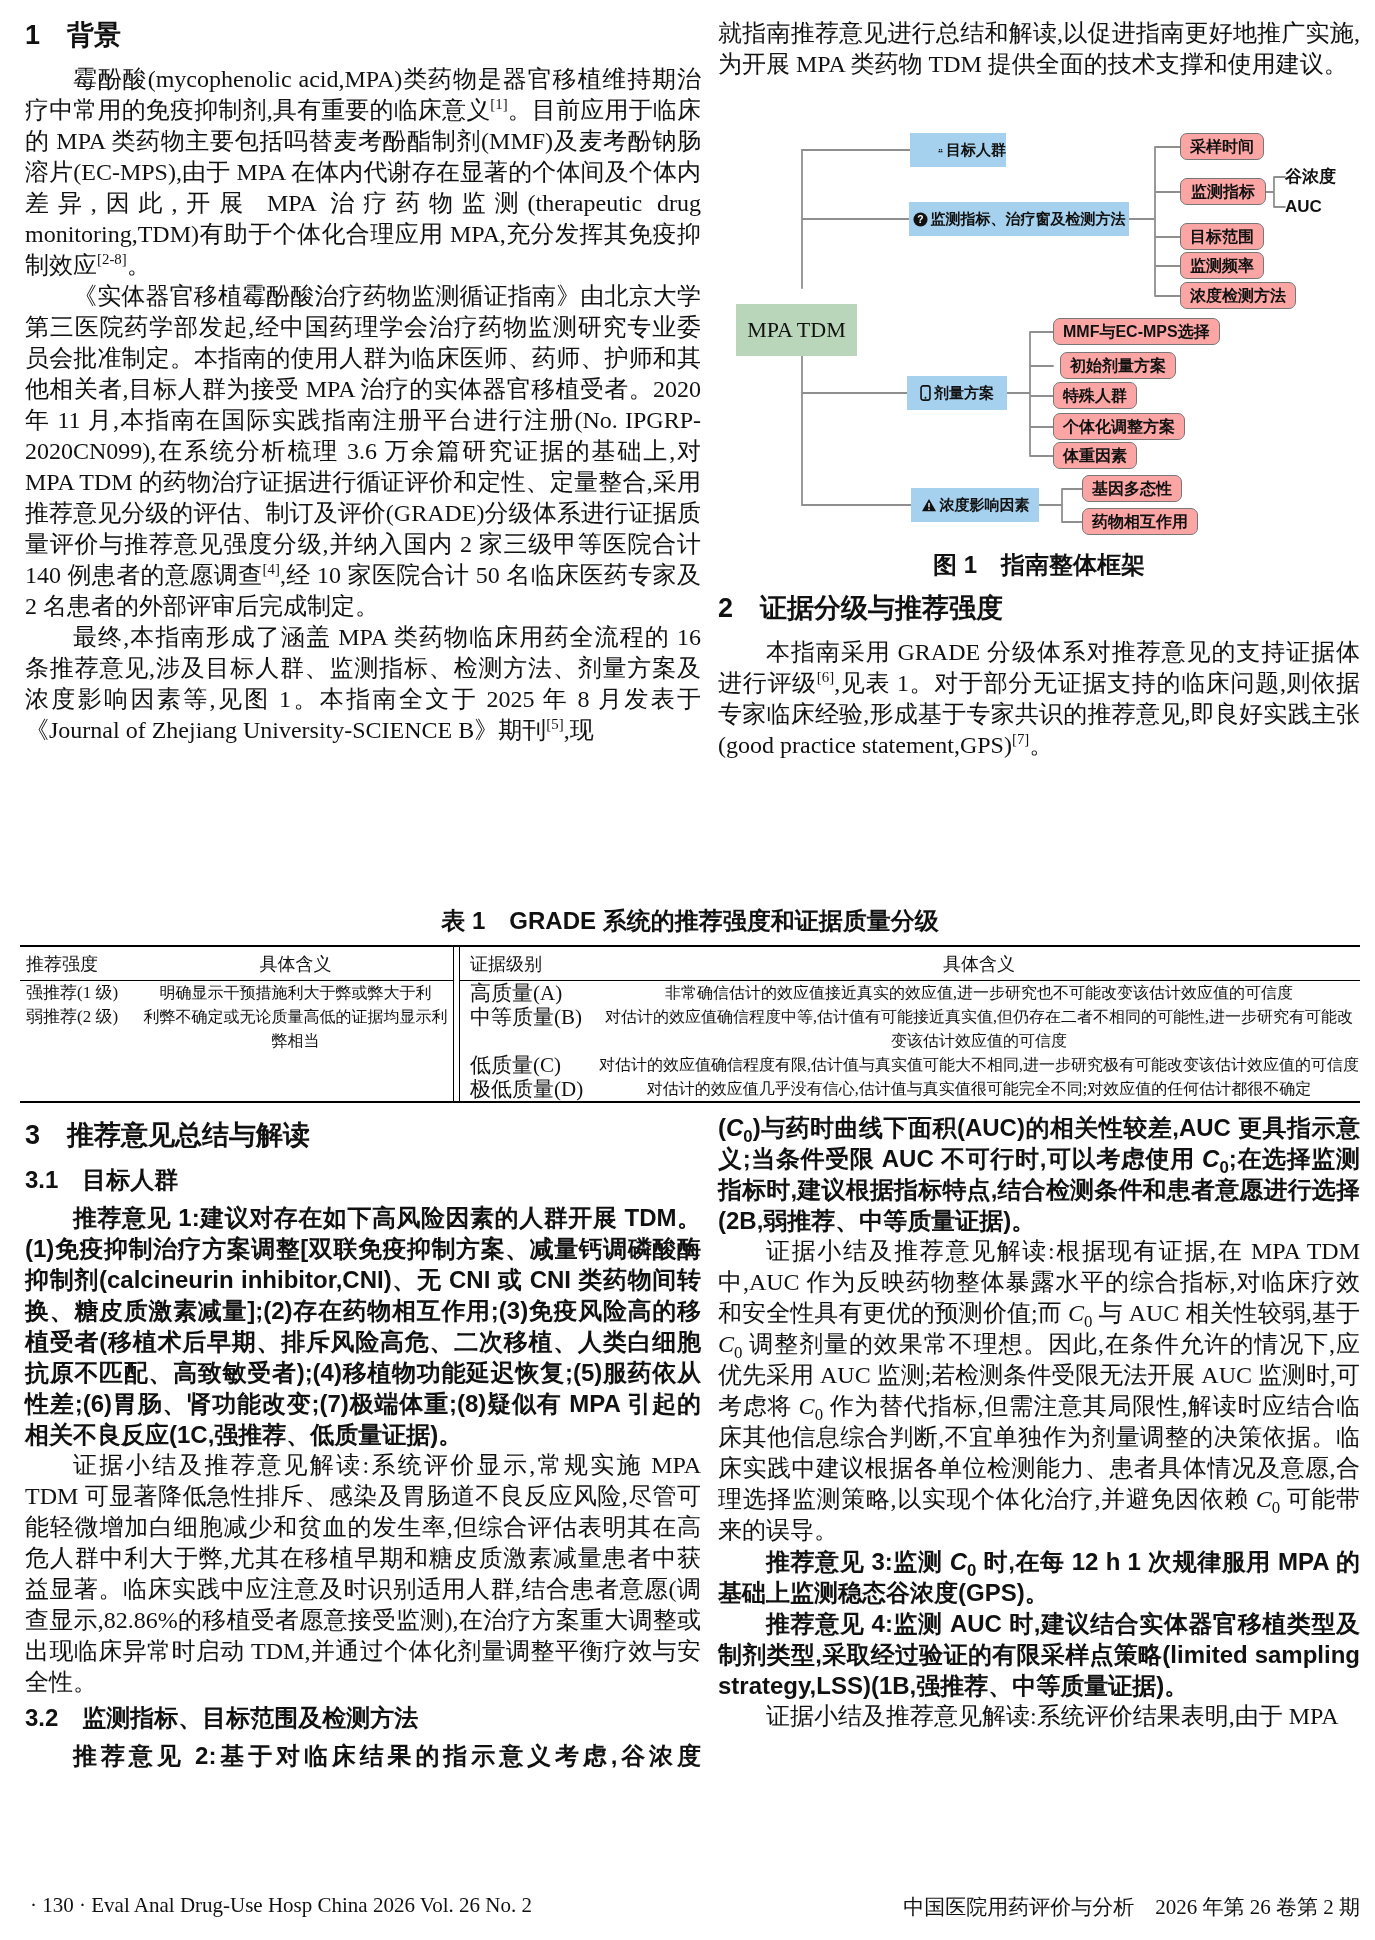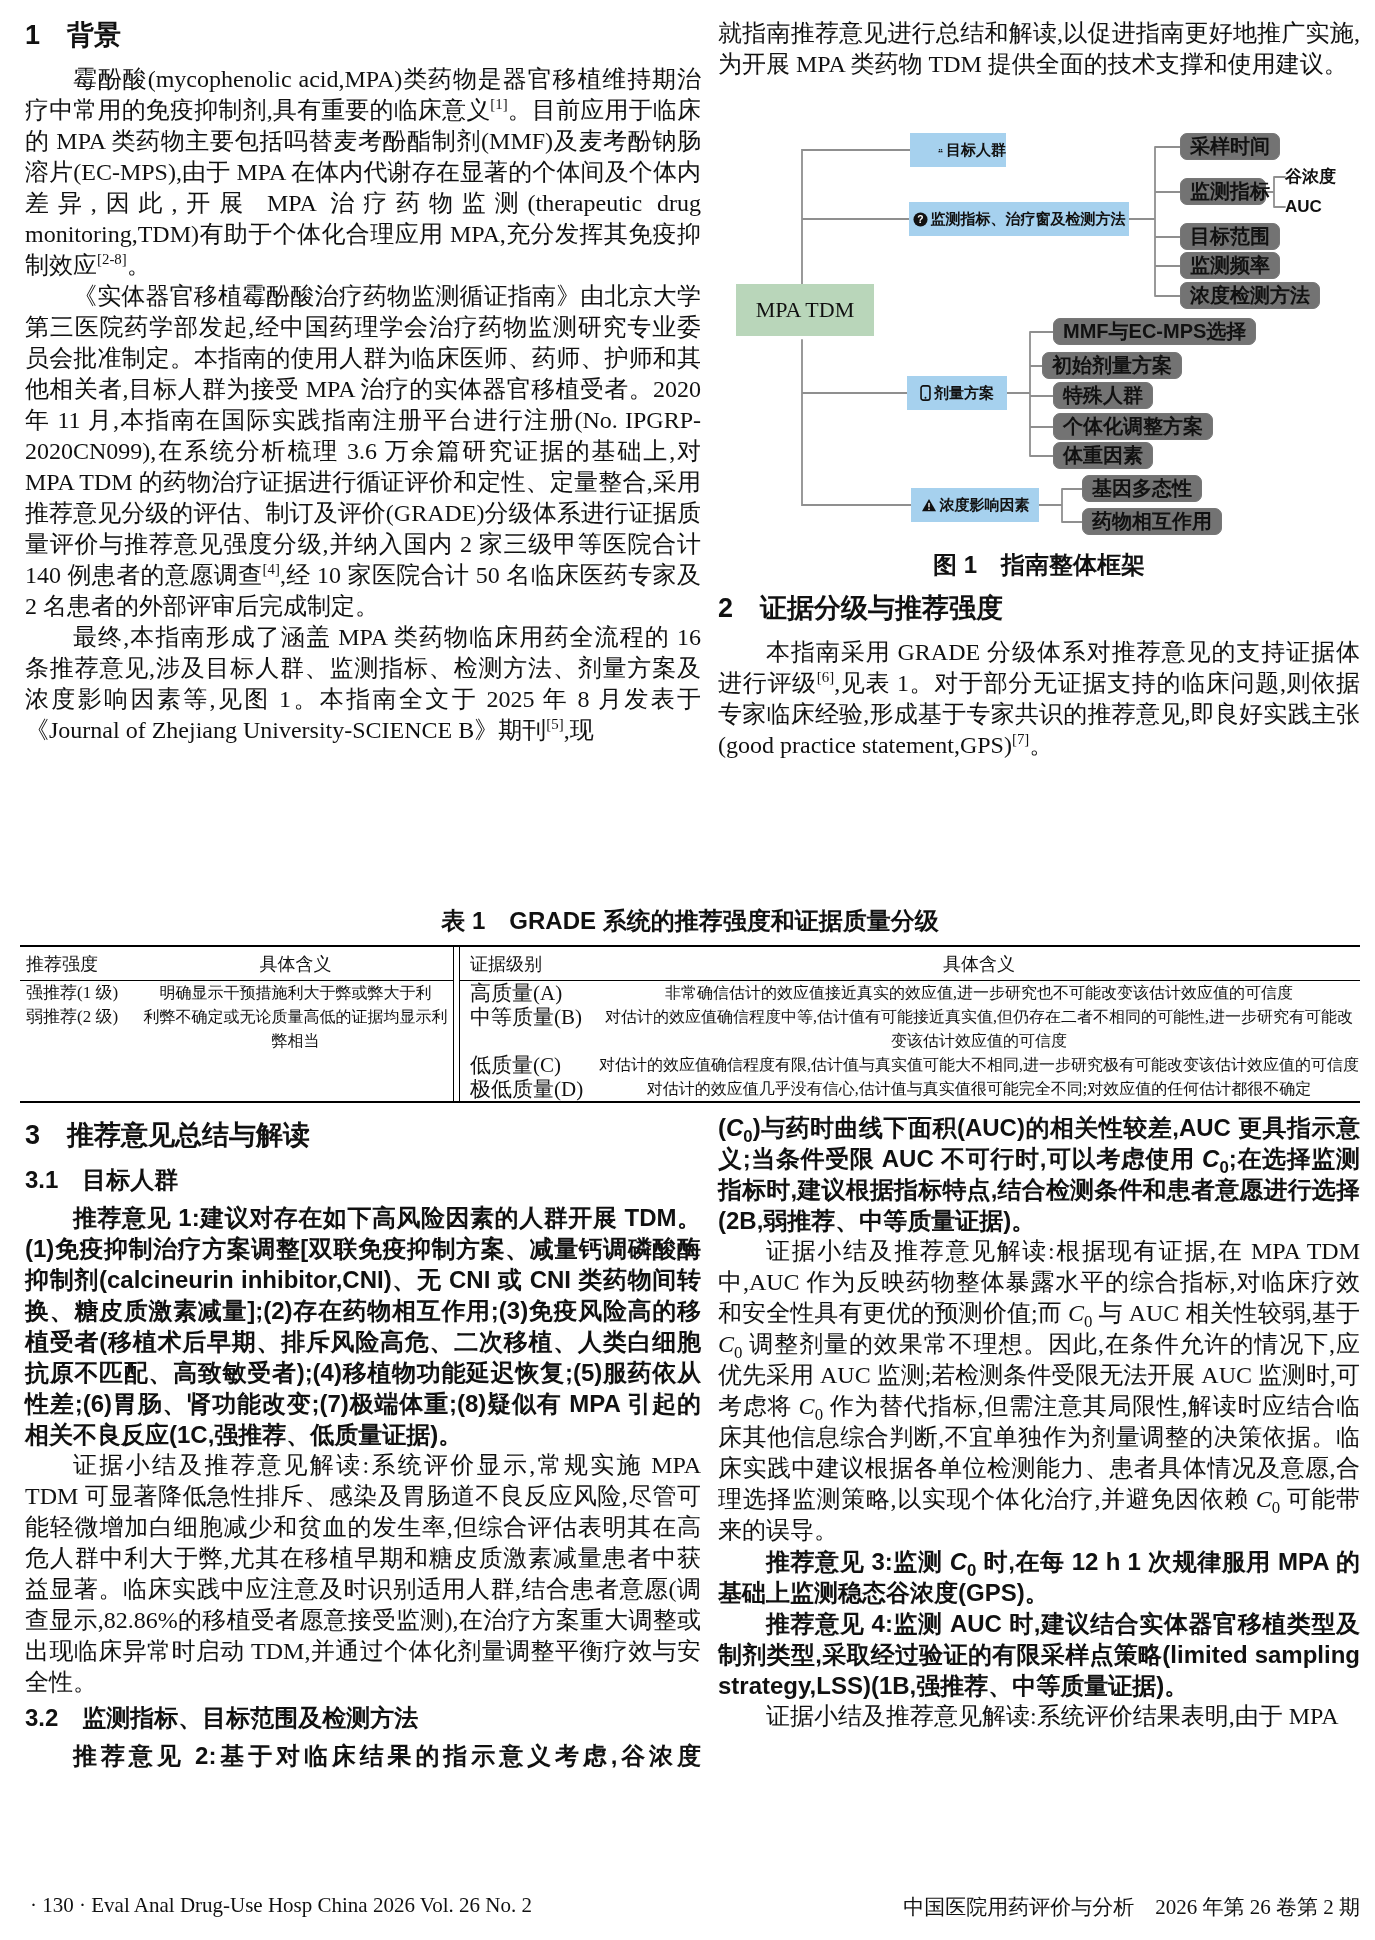--- a/index.html
+++ b/index.html
@@ -23,22 +23,22 @@
   
   .fig{position:relative;width:642px;height:455px;margin-top:6px;}
   .fig-lines{position:absolute;left:0;top:0;}
   .fig-lines path{stroke:#8f8f8f;stroke-width:1.8;fill:none;stroke-linecap:round;}
   .fig-root{position:absolute;display:flex;align-items:center;justify-content:center;
             background:#b9d6ba;font-size:22px;box-sizing:border-box;}
   .fig-branch{position:absolute;display:flex;align-items:center;justify-content:center;gap:3px;
               background:#a6d1ee;height:34px;box-sizing:border-box;
               font-family:"Liberation Sans","DejaVu Sans",sans-serif;font-weight:bold;font-size:15px;
               white-space:nowrap;}
-  .fig-child{position:absolute;border:1.5px solid #777;border-radius:7px;background:#737373;
-             font-family:"Liberation Sans","DejaVu Sans",sans-serif;font-weight:bold;font-size:20px;
+  .fig-child{position:absolute;border:1.5px solid #777;border-radius:7px;background:#fca5a5;
+             font-family:"Liberation Sans","DejaVu Sans",sans-serif;font-weight:bold;font-size:16px;
              line-height:23px;padding:1px 9px;white-space:nowrap;box-sizing:border-box;}
   .fig-leaf{position:absolute;font-family:"Liberation Sans","DejaVu Sans",sans-serif;
             font-weight:bold;font-size:17px;line-height:24px;white-space:nowrap;}
   .caption{font-family:"Liberation Sans","DejaVu Sans",sans-serif;font-weight:bold;
            font-size:24px;text-align:center;margin:8px 0 10px 0;}
   
   .tblock{position:absolute;left:20px;top:905px;width:1340px;}
   .t-title{font-family:"Liberation Sans","DejaVu Sans",sans-serif;font-weight:bold;
            font-size:24px;text-align:center;margin-bottom:8px;}
   .t-grid{display:flex;border-top:2.5px solid #000;border-bottom:2.5px solid #000;}
@@ -75,21 +75,21 @@
 
     <div class="fig">
       <svg class="fig-lines" width="642" height="455" viewBox="0 0 642 455">
         <path d="M192 64 H84 V202 M84 254 V419 H193 M84 133 H191 M84 307 H189"></path>
         <path d="M411 133 H437 M437 61 V210 M437 61 H462 M437 106 H462 M437 151 H462 M437 180 H462 M437 210 H462"></path>
         <path d="M548 106 H556 M556 91 V121 M556 91 H567 M556 121 H567"></path>
         <path d="M289 307 H312 M312 246 V370 M312 246 H335 M312 280 H335 M312 310 H335 M312 341 H335 M312 370 H335"></path>
         <path d="M321 419 H344 M344 403 V436 M344 403 H364 M344 436 H364"></path>
       </svg>
 
-      <div class="fig-root" style="left:18px;top:198px;width:138px;height:52px;">
+      <div class="fig-root" style="left:18px;top:218px;width:121px;height:52px;">
         <span>MPA TDM</span>
       </div>
 
       <div class="fig-branch" style="left:192px;top:47px;width:96px;padding-left:28px;">
         <svg width="16" height="13" viewBox="0 0 20 16">
           <circle cx="6" cy="4.5" r="3" fill="#111"></circle>
           <path d="M1 15c0-3 2.2-5 5-5s5 2 5 5z" fill="#111"></path>
           <circle cx="14" cy="4.5" r="3" fill="#111"></circle>
           <path d="M11 15c.4-2.8 1.7-5 3-5 2.8 0 5 2 5 5z" fill="#111"></path>
         </svg>
@@ -123,21 +123,21 @@
 
       <div class="fig-child" style="left:462px;top:47px;">采样时间</div>
       <div class="fig-child" style="left:462px;top:92px;width:86px;text-align:center;">监测指标</div>
       <div class="fig-child" style="left:462px;top:137px;">目标范围</div>
       <div class="fig-child" style="left:462px;top:166px;">监测频率</div>
       <div class="fig-child" style="left:462px;top:196px;">浓度检测方法</div>
       <div class="fig-leaf" style="left:567px;top:79px;">谷浓度</div>
       <div class="fig-leaf" style="left:567px;top:109px;">AUC</div>
 
       <div class="fig-child" style="left:335px;top:232px;">MMF与EC-MPS选择</div>
-      <div class="fig-child" style="left:324px;top:266px;">初始剂量方案</div>
+      <div class="fig-child" style="left:342px;top:266px;">初始剂量方案</div>
       <div class="fig-child" style="left:335px;top:296px;">特殊人群</div>
       <div class="fig-child" style="left:335px;top:327px;">个体化调整方案</div>
       <div class="fig-child" style="left:335px;top:356px;">体重因素</div>
 
       <div class="fig-child" style="left:364px;top:389px;">基因多态性</div>
       <div class="fig-child" style="left:364px;top:422px;">药物相互作用</div>
     </div>
 
     <div class="caption">图 1　指南整体框架</div>
 

